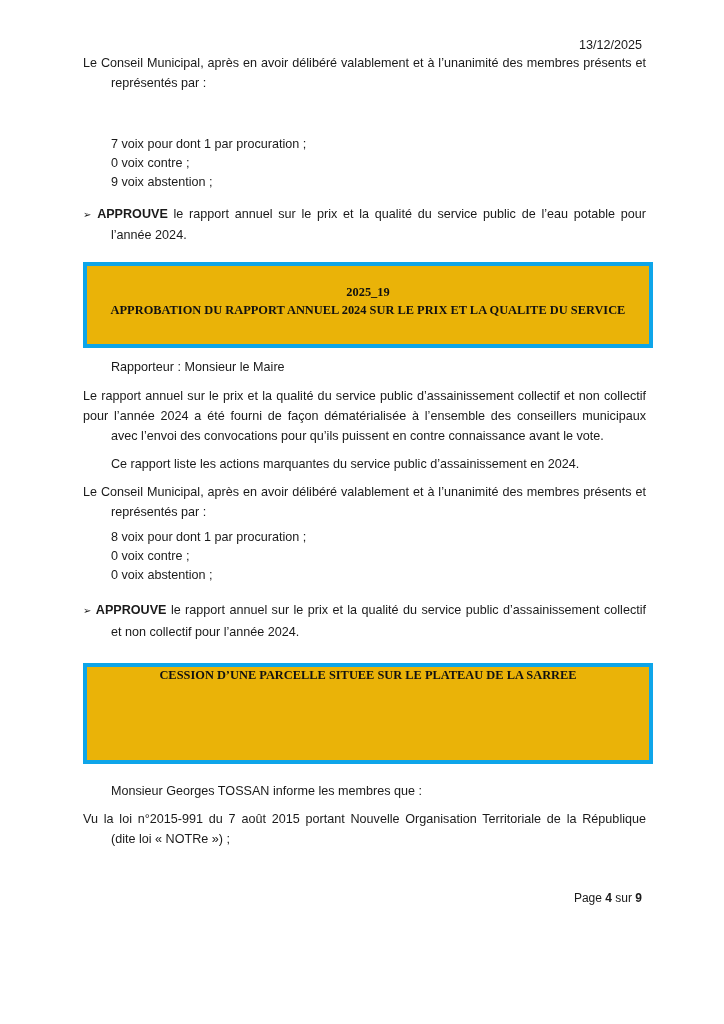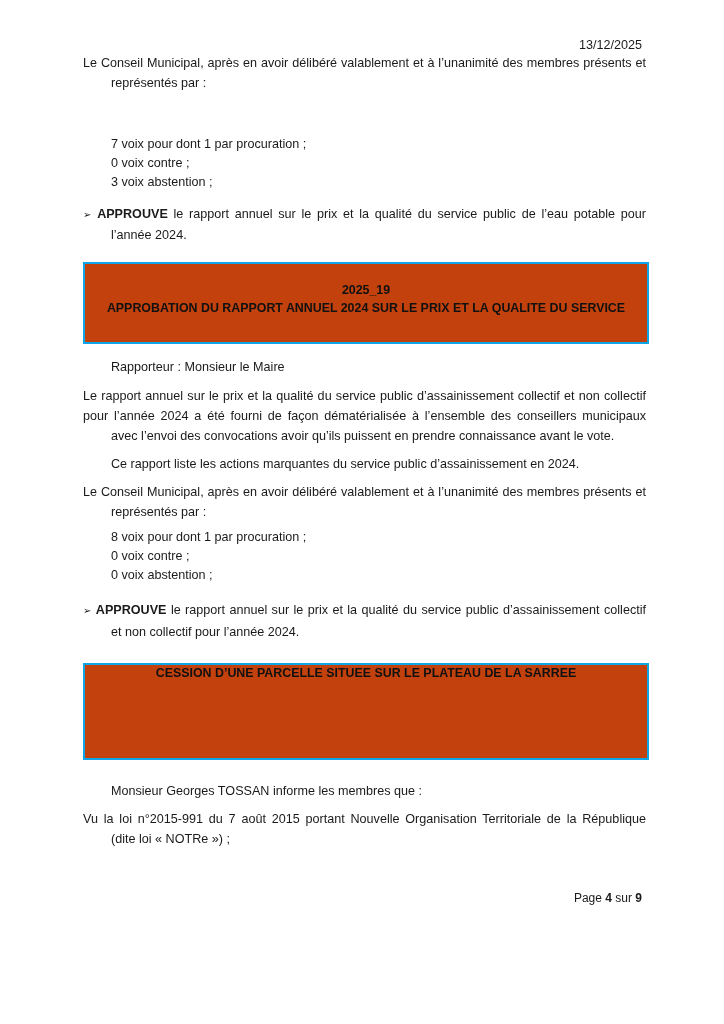--- a/index.html
+++ b/index.html
@@ -1,54 +1,54 @@
 <!DOCTYPE html>
 <html><head>
 <meta charset="utf-8">
 <style>
   html, body { margin: 0; padding: 0; background: #ffffff; }
   body { width: 724px; height: 1024px; position: relative; overflow: hidden;
          font-family: "Liberation Sans", sans-serif; color: #1a1a1a; font-size: 12.6px; }
   .line { position: absolute; left: 83px; white-space: nowrap; line-height: 16px; margin-left: 28px; }
   .just { position: absolute; left: 83px; width: 563px; text-align: justify; text-align-last: justify; line-height: 16px; white-space: nowrap; }
   .date { position: absolute; right: 82px; top: 38px; font-size: 12.6px; }
-  .box { position: absolute; left: 83px; width: 562px; border: 2px solid #0ea5e9; background: #c2410c; }
+  .box { position: absolute; left: 83px; width: 562px; border: 4px solid #0ea5e9; background: #eab308; font-family: Liberation Serif, serif; }
   .box .t { text-align: center; font-weight: bold; font-size: 12.4px; line-height: 17.5px; color: #111; }
   .b { font-weight: bold; }
   .footer { position: absolute; right: 82px; top: 891px; font-size: 12px; }
 </style>
 </head>
 <body>
 
 <div>
 
   <div class="date">13/12/2025</div>
 
   <div class="just" style="top:55px;">Le Conseil Municipal, après en avoir délibéré valablement et à l’unanimité des membres présents et</div>
   <div class="line" style="top:75px;">représentés par :</div>
 
   <div class="line" style="top:136px;">7 voix pour dont 1 par procuration ;</div>
   <div class="line" style="top:155px;">0 voix contre ;</div>
-  <div class="line" style="top:174px;">3 voix abstention ;</div>
+  <div class="line" style="top:174px;">9 voix abstention ;</div>
 
   <div class="just" style="top:206px;">
     <span style="font-size:10px;">➢</span>
     <span class="b">APPROUVE</span><span> le rapport annuel sur le prix et la qualité du service public de l’eau potable pour</span>
   </div>
   <div class="line" style="top:227px;">l’année 2024.</div>
 
   <div class="box" style="top:262px; height:78px;">
     <div class="t" style="margin-top:18px;">2025_19</div>
     <div class="t">APPROBATION DU RAPPORT ANNUEL 2024 SUR LE PRIX ET LA QUALITE DU SERVICE</div>
   </div>
 
   <div class="line" style="top:359px;">Rapporteur : Monsieur le Maire</div>
   <div class="just" style="top:388px;">Le rapport annuel sur le prix et la qualité du service public d’assainissement collectif et non collectif</div>
   <div class="just" style="top:408px;">pour l’année 2024 a été fourni de façon dématérialisée à l’ensemble des conseillers municipaux</div>
-  <div class="line" style="top:428px;">avec l’envoi des convocations avoir qu’ils puissent en prendre connaissance avant le vote.</div>
+  <div class="line" style="top:428px;">avec l’envoi des convocations pour qu’ils puissent en contre connaissance avant le vote.</div>
   <div class="line" style="top:456px;">Ce rapport liste les actions marquantes du service public d’assainissement en 2024.</div>
   <div class="just" style="top:484px;">Le Conseil Municipal, après en avoir délibéré valablement et à l’unanimité des membres présents et</div>
   <div class="line" style="top:504px;">représentés par :</div>
 
   <div class="line" style="top:529px;">8 voix pour dont 1 par procuration ;</div>
   <div class="line" style="top:548px;">0 voix contre ;</div>
   <div class="line" style="top:567px;">0 voix abstention ;</div>
 
   <div class="just" style="top:602px;">
     <span style="font-size:10px;">➢</span>

